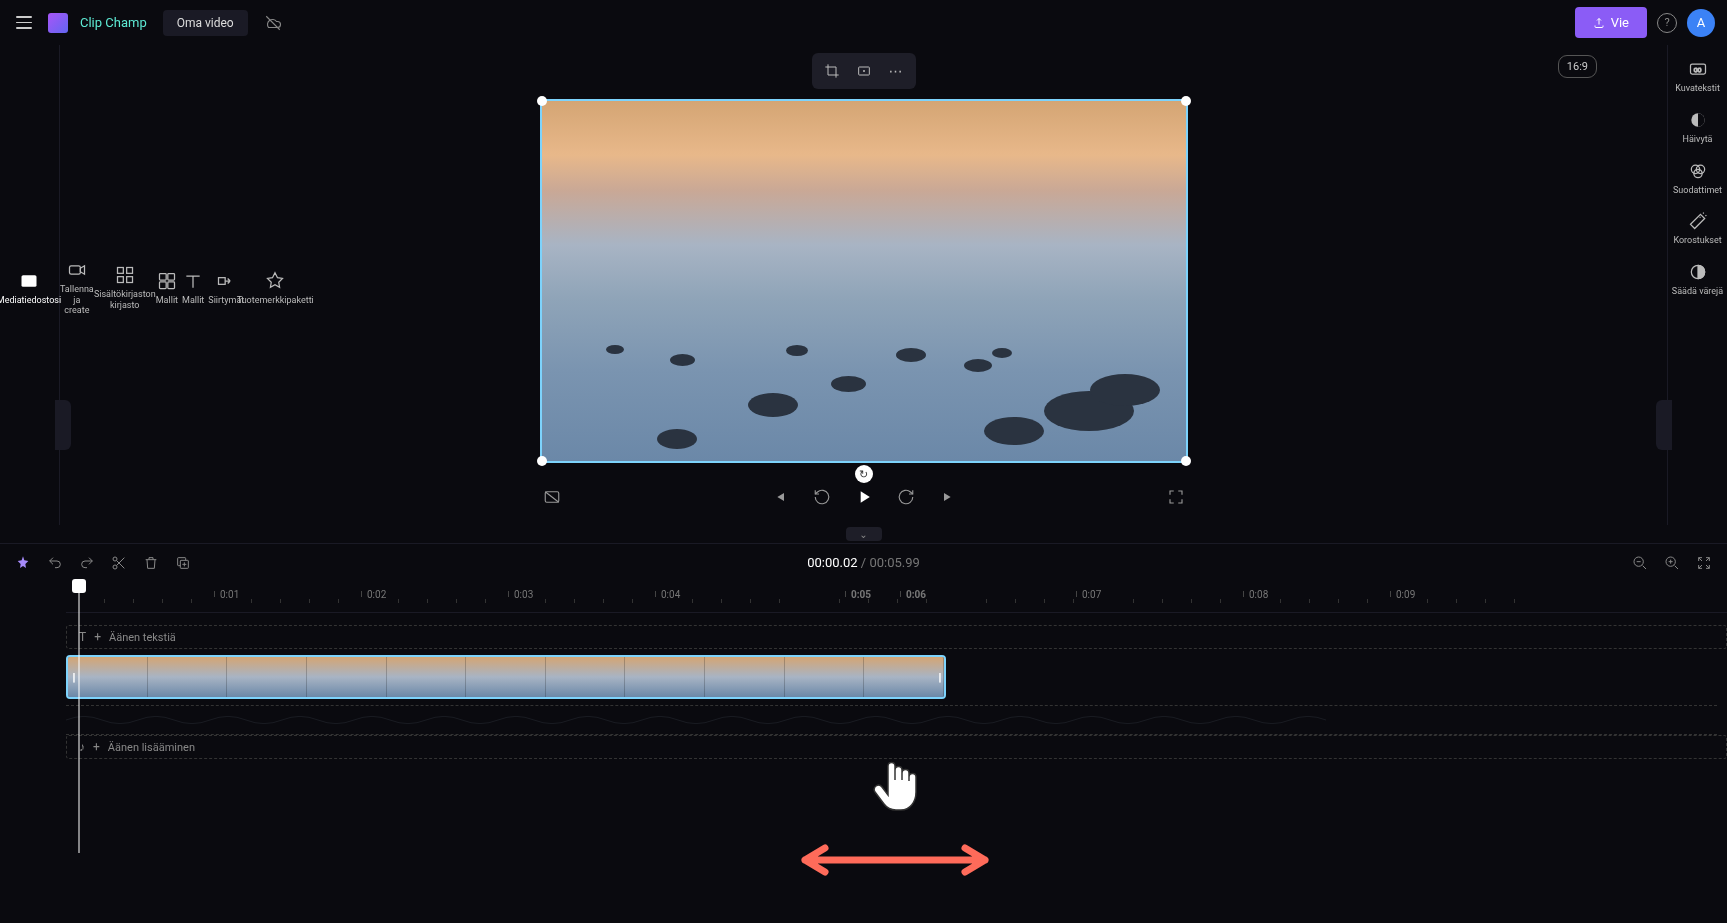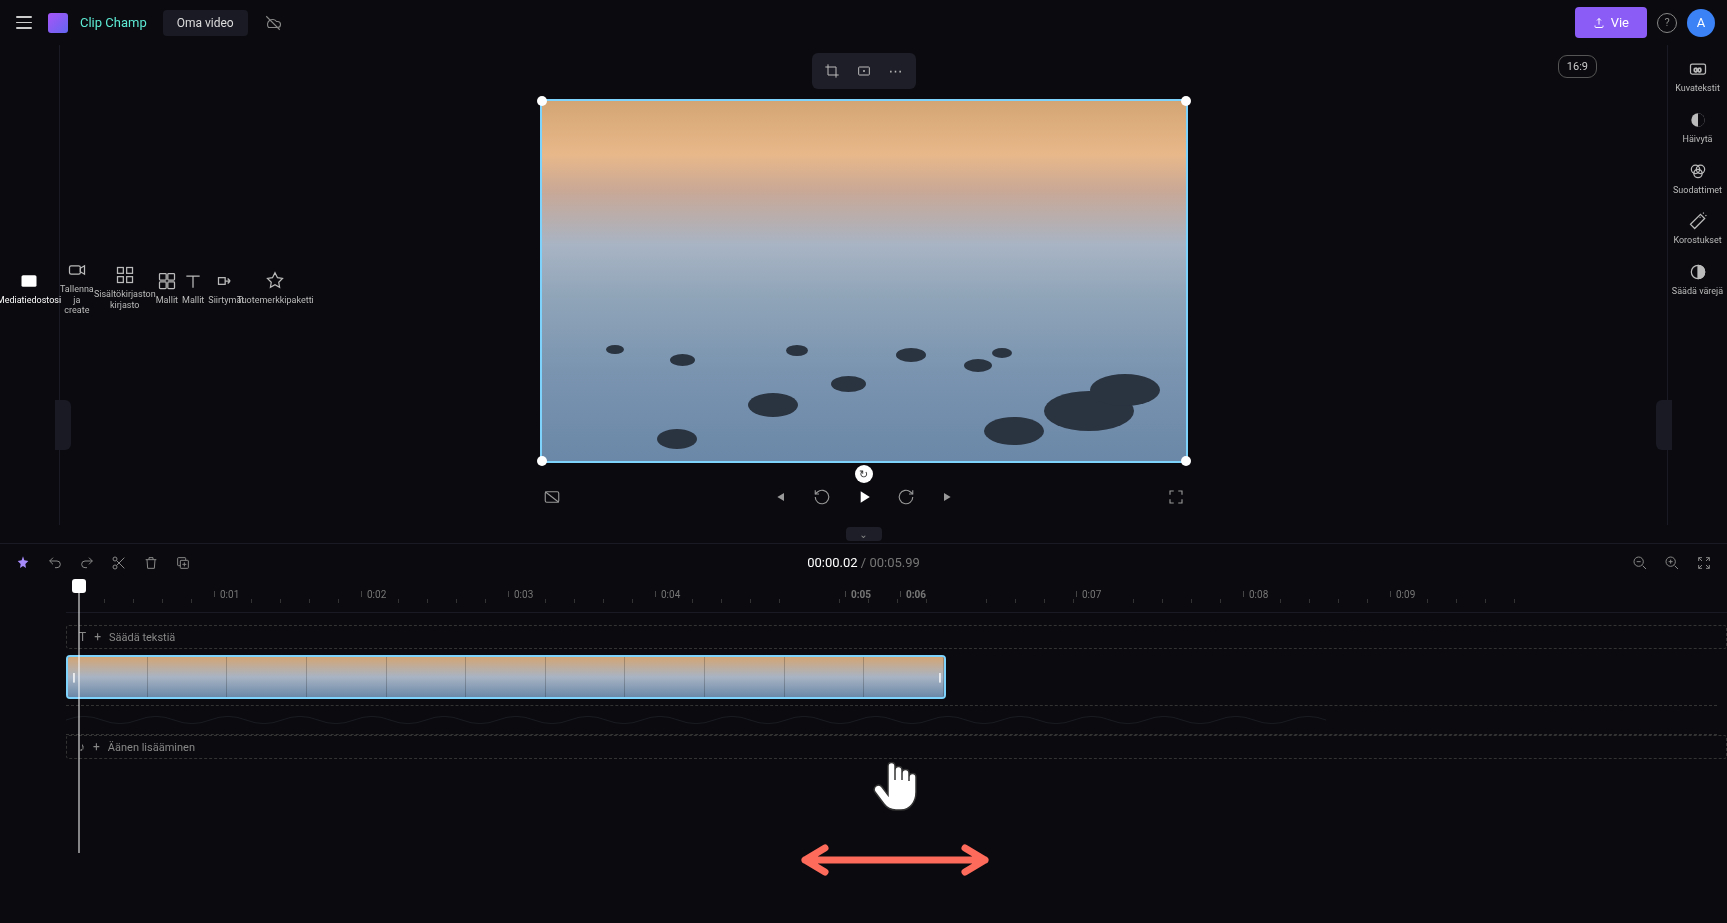--- a/index.html
+++ b/index.html
@@ -429,21 +429,21 @@
       <div class="minor-tick" style="left: 1448px;"></div>
       <div class="minor-tick" style="left: 1419px;"></div>
       <div class="minor-tick" style="left: 1390px;"></div>
       <div class="minor-tick" style="left: 1361px;"></div>
     </div>
 
   <div class="tracks">
     <div class="track-thin">
       <span class="ticon">T</span>
       <span class="plus">+</span>
-      <span>Säädä tekstiä</span>
+      <span>Äänen tekstiä</span>
     </div>
     <div class="clip-track">
       <div class="clip">
         <div class="clip-handle left">||</div>
         <div class="thumb"></div>
           <div class="thumb"></div>
           <div class="thumb"></div>
           <div class="thumb"></div>
           <div class="thumb"></div>
           <div class="thumb"></div>

